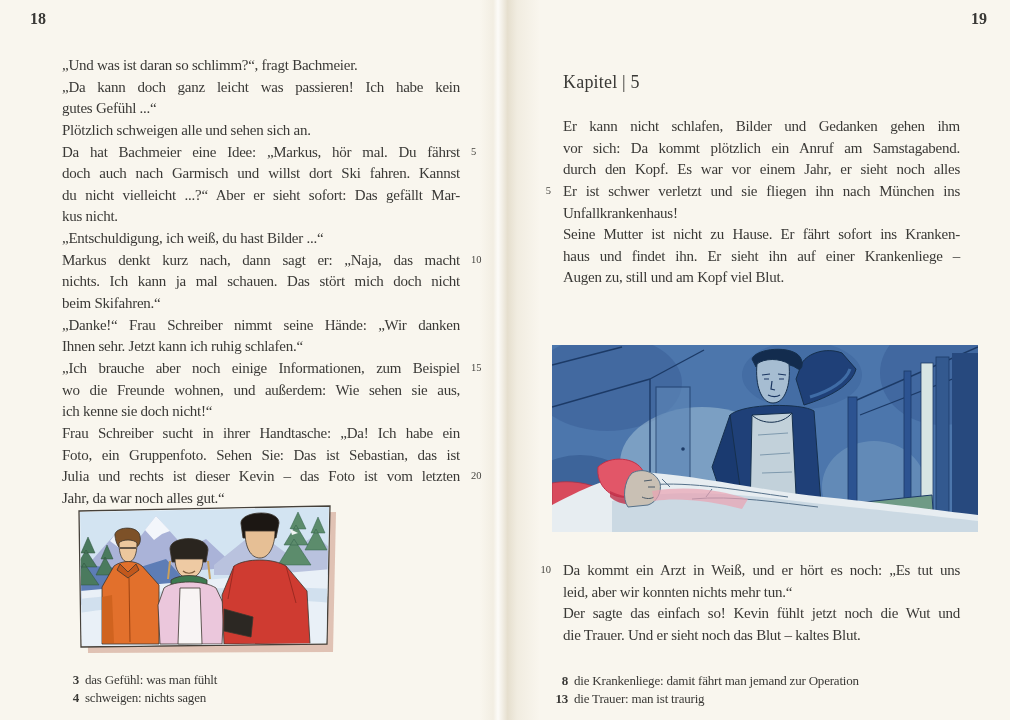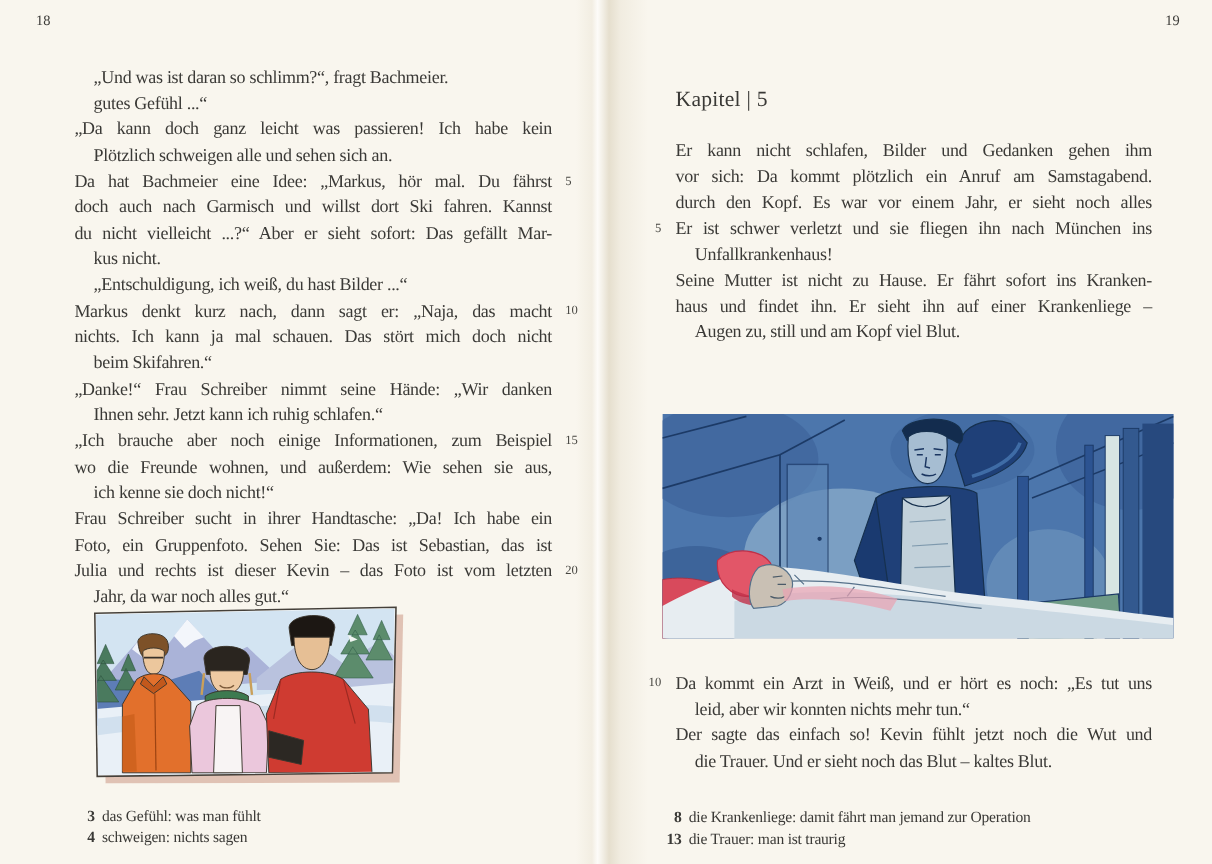--- a/index.html
+++ b/index.html
@@ -8,36 +8,36 @@
     background:var(--paper,#f9f6ee);
     font-family:"Liberation Serif", serif;
     color:var(--ink,#3a3936);
   }
   .gutter {
     position:absolute; left:480px; top:0; width:60px; height:720px;
     background:linear-gradient(90deg, rgba(233,226,210,0) 0%, rgba(222,213,192,0.25) 22%,
       rgba(255,255,255,0.6) 30%, rgba(214,204,180,0.55) 46%, rgba(226,218,199,0.35) 62%,
       rgba(233,226,210,0) 100%);
   }
-  .page-num { position:absolute; top:10px; font-weight:normal; font-size:12px; }
+  .page-num { position:absolute; top:10px; font-weight:bold; font-size:16px; }
   .page-num.left { left:30px; }
   .page-num.right { left:971px; }
   .chapter {
     position:absolute; left:563px; top:72px; margin:0;
     font-size:18px; font-weight:normal; letter-spacing:0.2px;
   }
   .textcol { position:absolute; }
   .tline { position:relative; height:21.65px; }
   .tline .t {
     display:block; width:100%;
     font-size:15px; letter-spacing:-0.25px; line-height:21.65px;
     text-align:justify; text-align-last:justify;
     white-space:normal; overflow:visible;
   }
-  .tline.end .t { text-align-last:left;margin-left:16px; }
+  .tline.end .t { text-align-last:left; }
   .ln {
     position:absolute; top:5px; font-size:10.5px; letter-spacing:0;
     color:#474641; line-height:1;
   }
   .leftcol .ln { left:calc(100% + 11px); }
   .rightcol .ln { right:calc(100% + 12px); text-align:right; }
   .footnotes { position:absolute; font-size:13px; letter-spacing:-0.2px; }
   .fn { display:flex; line-height:17.8px; }
   .fn .fnum { flex:none; width:22px; text-align:right; font-weight:bold; margin-right:6px; }
   figure { margin:0; position:absolute; }
@@ -50,26 +50,26 @@
 
 <div class="page-num left">18</div>
 <div class="page-num right">19</div>
 
 <div class="textcol leftcol" style="left:62px; top:55px; width:398px;">
 
 <div class="tline end">
       <span class="t">„Und was ist daran so schlimm?“, fragt Bachmeier.</span>
       <span class="ln"></span>
     </div>
+    <div class="tline">
+      <span class="t">„Da kann doch ganz leicht was passieren! Ich habe kein</span>
+      <span class="ln"></span>
+    </div>
     <div class="tline end">
       <span class="t">gutes Gefühl ...“</span>
-      <span class="ln"></span>
-    </div>
-    <div class="tline">
-      <span class="t">„Da kann doch ganz leicht was passieren! Ich habe kein</span>
       <span class="ln"></span>
     </div>
     <div class="tline end">
       <span class="t">Plötzlich schweigen alle und sehen sich an.</span>
       <span class="ln"></span>
     </div>
     <div class="tline">
       <span class="t">Da hat Bachmeier eine Idee: „Markus, hör mal. Du fährst</span>
       <span class="ln">5</span>
     </div>

